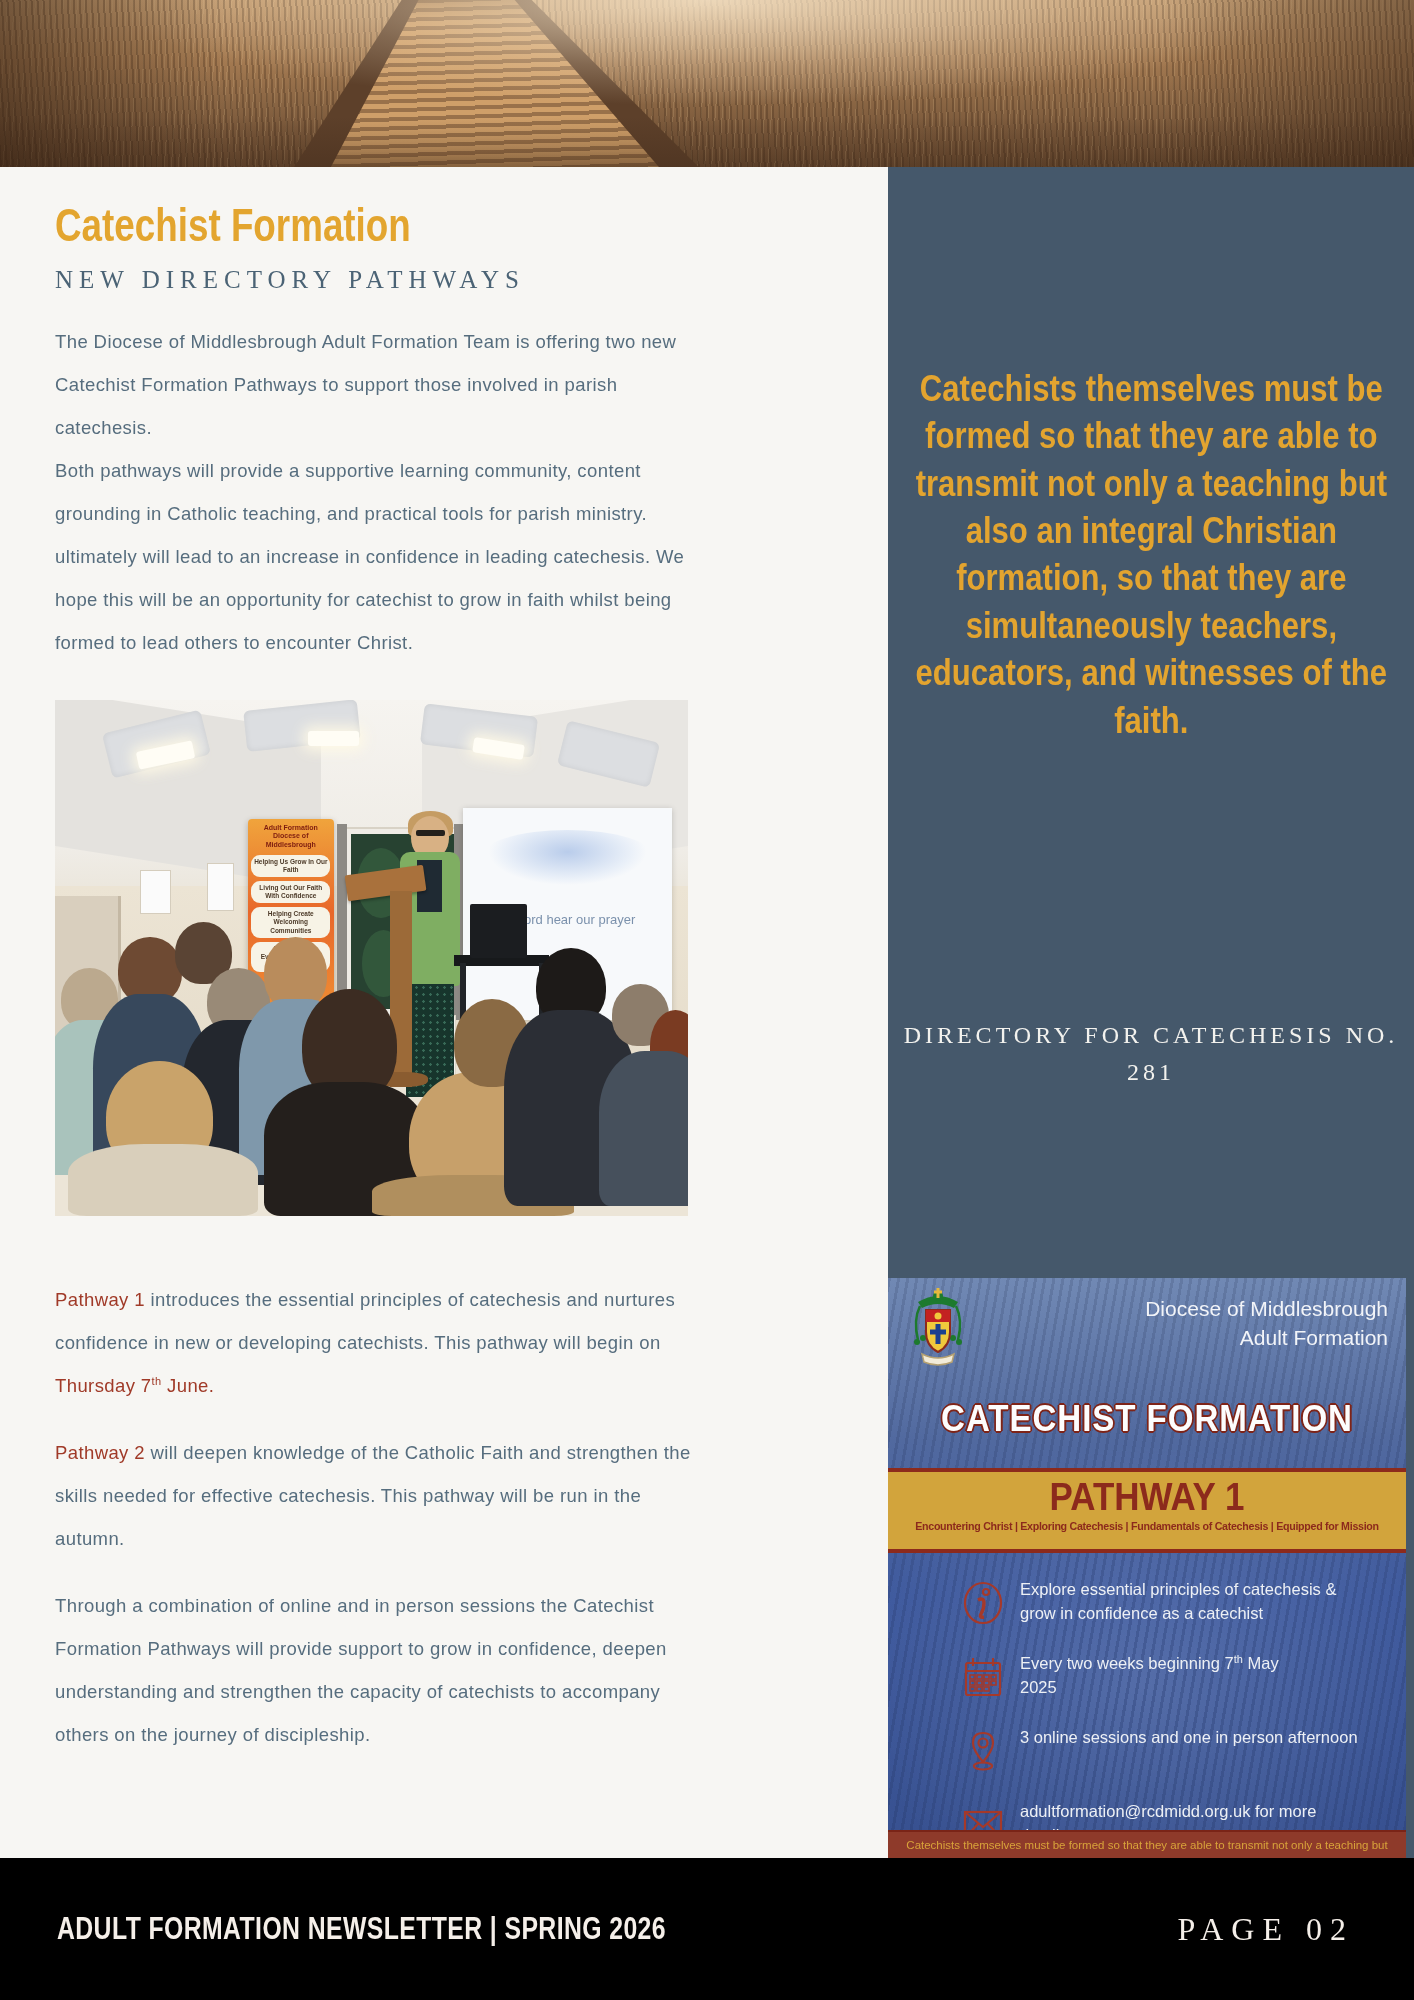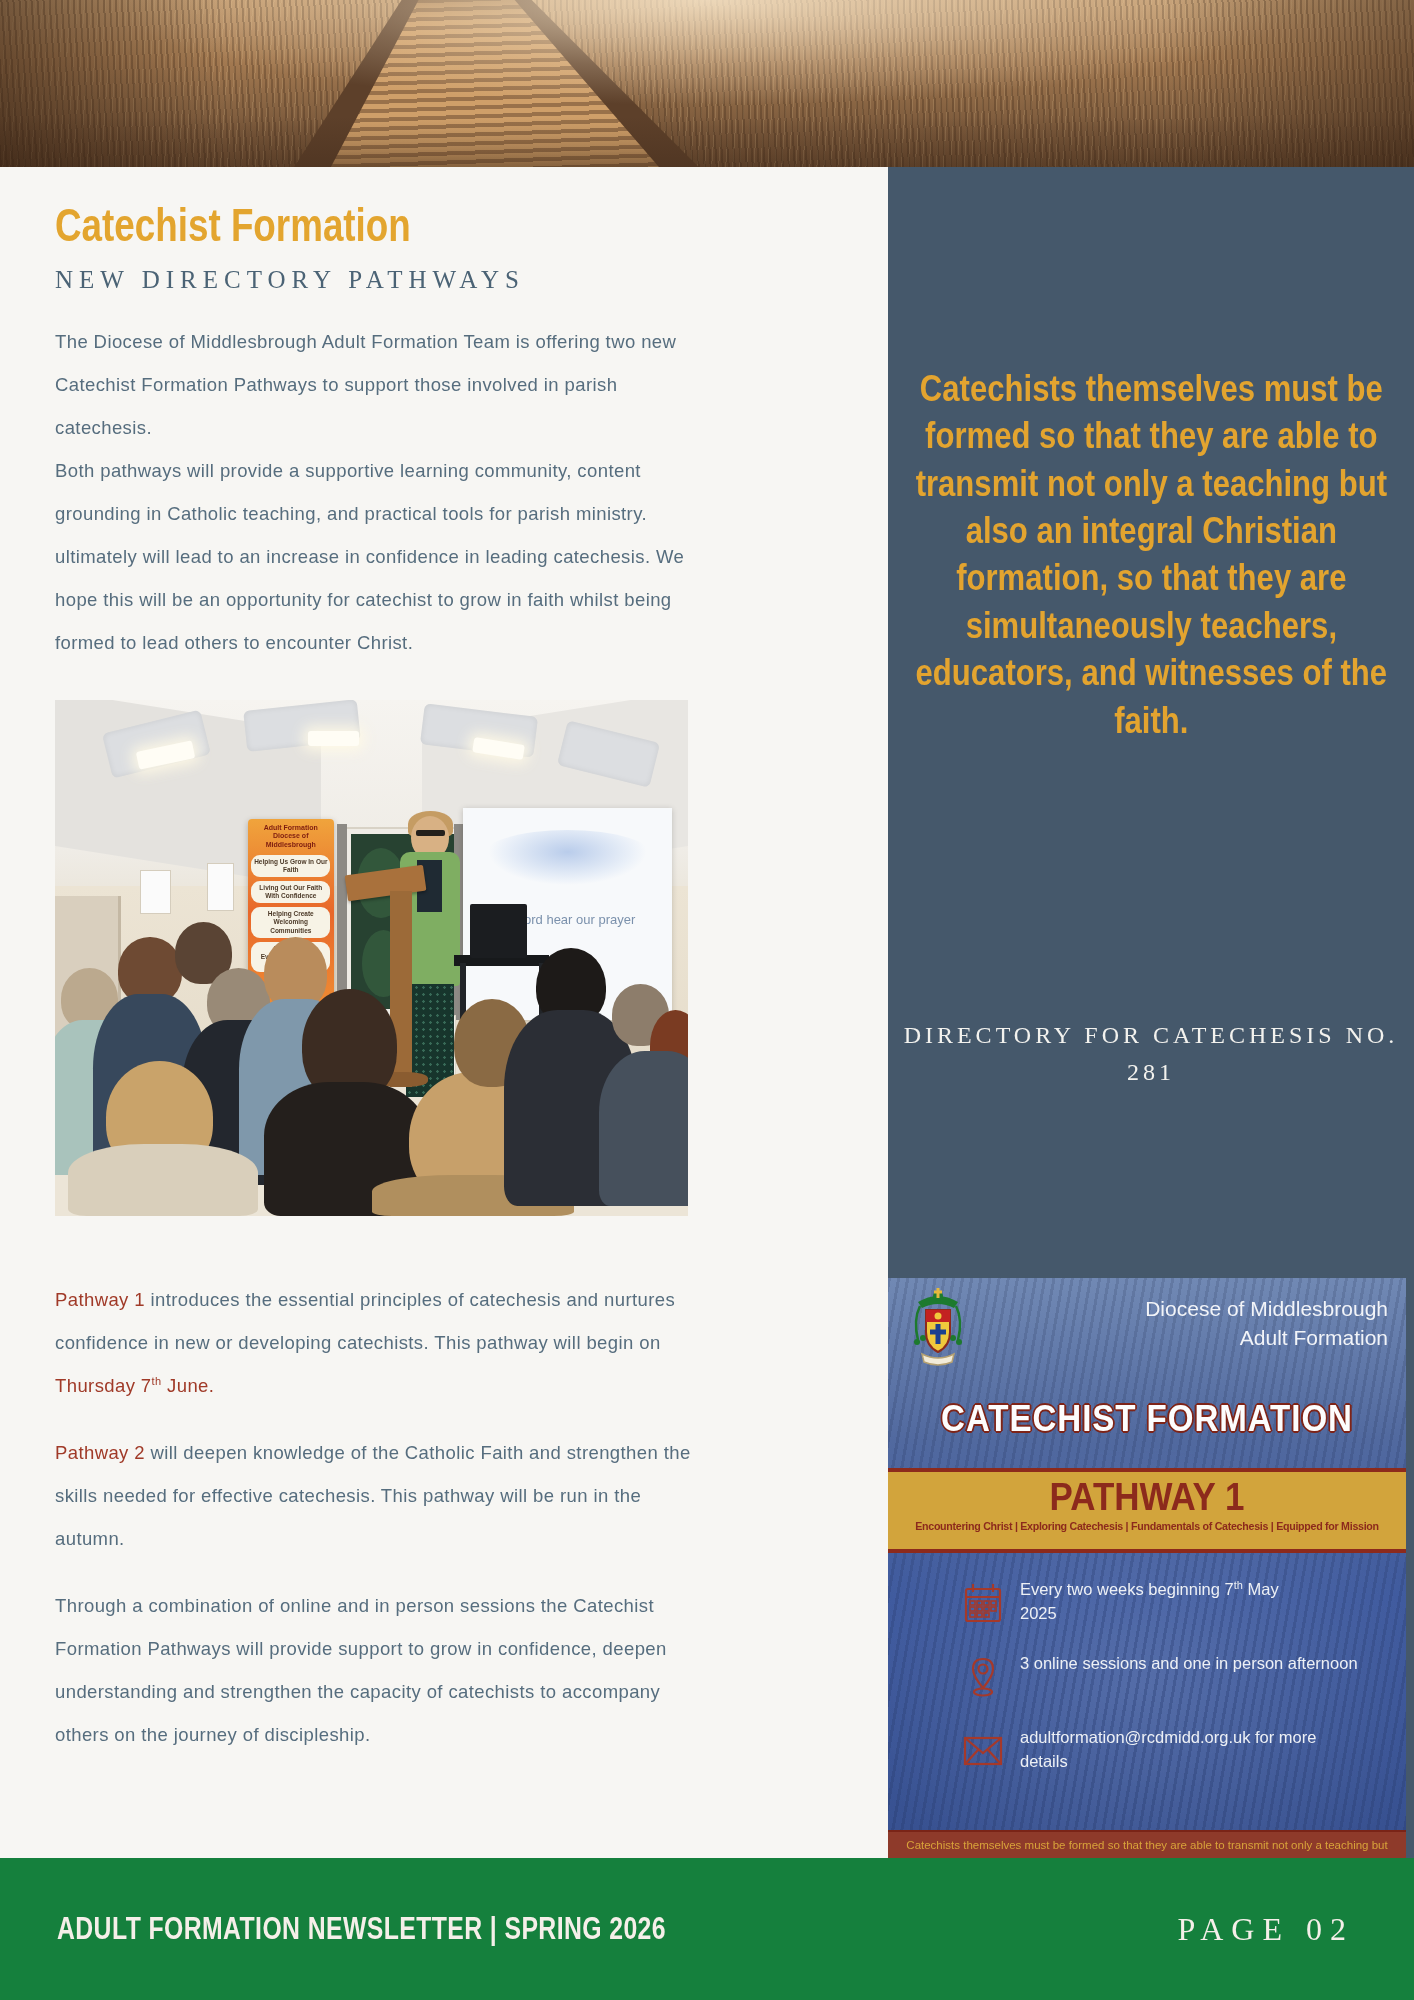--- a/index.html
+++ b/index.html
@@ -102,21 +102,21 @@
   .poster-tags{margin:1px 0 0;text-align:center;color:#8c2a1c;font-weight:700;font-size:11px;letter-spacing:-.3px;transform:scaleX(.97);white-space:nowrap;}
   .poster-items{position:absolute;left:0;top:300px;width:100%;}
   .poster-item{display:flex;align-items:flex-start;margin:0 0 22px 72px;}
   .poster-icon{flex:0 0 46px;margin-top:2px;}
   .poster-item-text{max-width:345px;color:#edf0f5;font-size:16.5px;line-height:1.45;margin-left:14px;}
   .poster-footnote{position:absolute;left:0;top:552px;width:100%;height:28px;background:#8e3a2a;
         border-top:2px solid #7a2417;}
   .poster-footnote-text{margin:5px auto 0;width:94%;text-align:center;color:#d8a33a;font-size:11.5px;line-height:1.55;}
 
   
-  .footer{position:absolute;left:0;top:1858px;width:1414px;height:142px;background:#15803d;}
+  .footer{position:absolute;left:0;top:1858px;width:1414px;height:142px;background:#000000;}
   .footer-left{position:absolute;left:57px;top:50%;transform:translateY(-50%) scaleX(.8);transform-origin:0 50%;
         color:#f5efe9;font-weight:700;font-size:31px;letter-spacing:.5px;white-space:nowrap;}
   .footer-right{position:absolute;right:60px;top:50%;transform:translateY(-50%);
         font-family:"Liberation Serif",serif;color:#f5efe9;font-size:32px;letter-spacing:8px;white-space:nowrap;}
 </style>
 </head>
 <body>
 
 <div class="page">
 
@@ -259,20 +259,30 @@
       </div>
 
       <div class="poster-title">CATECHIST FORMATION</div>
 
       <div class="poster-goldband">
         <div class="poster-pathway">PATHWAY 1</div>
         <div class="poster-tags">Encountering Christ | Exploring Catechesis | Fundamentals of Catechesis | Equipped for Mission</div>
       </div>
 
       <div class="poster-items">
+        <div class="poster-item">
+          <div class="poster-icon">
+            <svg width="46" height="46" viewBox="0 0 46 46" fill="none" stroke="#a5392a" stroke-width="2.2">
+              <ellipse cx="23" cy="23" rx="18" ry="20"></ellipse>
+              <circle cx="26" cy="12" r="3"></circle>
+              <path d="M18 20 q6 -3 6 3 q0 6 -3 11 q-2 4 3 3" stroke-width="3.4"></path>
+            </svg>
+          </div>
+          <div class="poster-item-text">Explore essential principles of catechesis &amp; grow in confidence as a catechist</div>
+        </div>
 
         <div class="poster-item">
           <div class="poster-icon">
             <svg width="46" height="46" viewBox="0 0 46 46" fill="none" stroke="#a5392a" stroke-width="2.2">
               <rect x="6" y="9" width="34" height="32" rx="2"></rect>
               <path d="M13 4 v8 M33 4 v8 M6 17 h34"></path>
               <g stroke-width="1.6">
                 <rect x="10" y="21" width="5" height="4"></rect>
                   <rect x="17" y="21" width="5" height="4"></rect>
                   <rect x="24" y="21" width="5" height="4"></rect>

